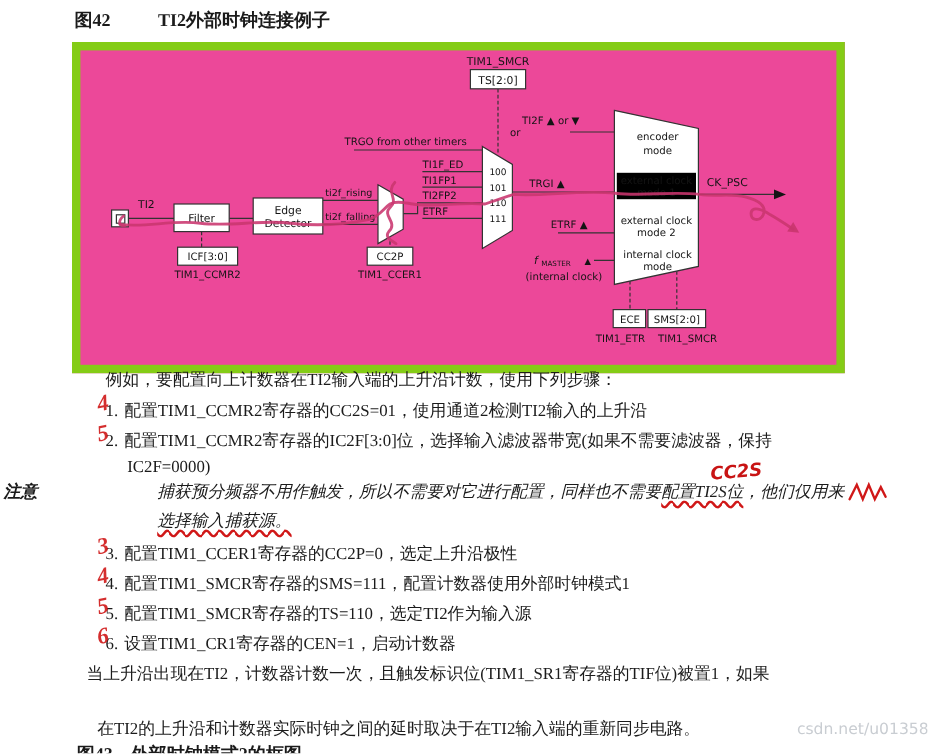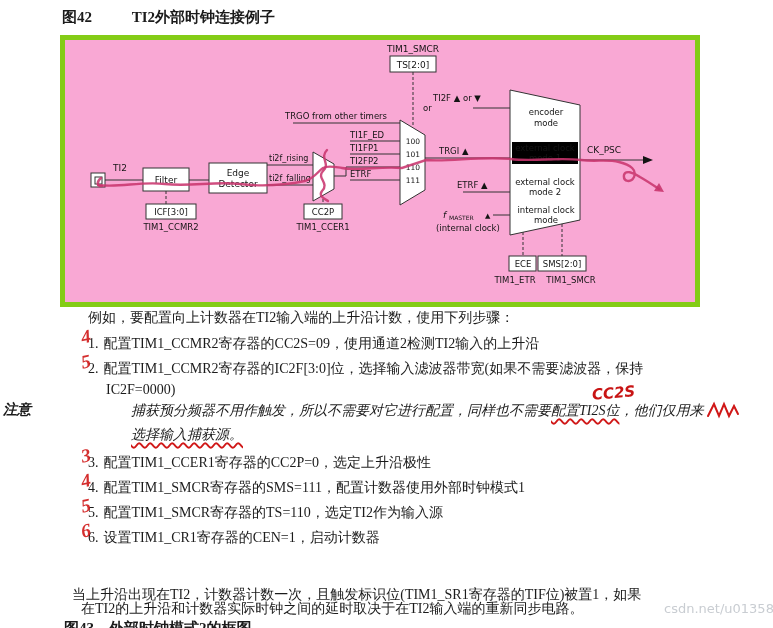--- a/index.html
+++ b/index.html
@@ -1,20 +1,20 @@
 <!DOCTYPE html>
 <html><head>
 <meta charset="utf-8">
 <style>
   html,body{margin:0;padding:0;background:#fff;}
   .page{position:relative;width:773px;height:628px;background:#ffffff;overflow:hidden;
         font-family:"Liberation Serif","DejaVu Serif",serif;color:#1b1b1b;padding-left:38px;}
   .caption{position:absolute;left:62px;top:8px;font-weight:bold;font-size:15px;white-space:nowrap;}
   .caption .t{margin-left:36px;}
-  .figure-box{position:absolute;left:60px;top:35px;width:630px;height:262px;border:5px solid #84cc16;background:#f9a8d4;}
+  .figure-box{position:absolute;left:60px;top:35px;width:630px;height:262px;border:7px solid #84cc16;background:#ec4899;}
   .fig-svg text{font-family:"DejaVu Sans","Liberation Sans",sans-serif;fill:#141414;}
   .fig-svg .w{stroke:#333;stroke-width:1;fill:none;}
   .fig-svg .dash line{stroke:#333;stroke-width:1;stroke-dasharray:3,2;}
   .fig-svg .shape{fill:#ffffff;stroke:#333;stroke-width:1;}
   .fig-svg .ann path{stroke:#c9356e;stroke-width:2.4;fill:none;stroke-linecap:round;opacity:.88;}
   .fig-svg .annfill{fill:#c9356e;stroke:none;opacity:.9;}
   .textline{position:absolute;font-size:14px;line-height:21px;white-space:nowrap;}
   .note{font-style:italic;margin-left:46px;}
   .note-label{position:absolute;left:3px;top:401px;font-size:14px;font-style:italic;font-weight:bold;}
   .step{position:absolute;left:88px;width:668px;font-size:14px;line-height:21px;padding-left:18px;text-indent:-18px;}
@@ -137,21 +137,21 @@
                  C 582 141, 588 145, 594 149"></path>
         <path d="M 262 110 C 254 118, 266 124, 258 131 C 251 138, 265 143, 257 151 C 253 156, 260 159, 263 161"></path>
         <polygon class="annfill" points="599,152 589,151 594,143"></polygon>
       </g>
     </svg>
   </div>
 
   <div class="textline" style="left:88px;top:307px">例如，要配置向上计数器在TI2输入端的上升沿计数，使用下列步骤：</div>
 
   <div class="step" style="top:333px">
-    <span class="stepno">1.</span><span>配置TIM1_CCMR2寄存器的CC2S=09，使用通道2检测TI2输入的上升沿</span>
+    <span class="stepno">1.</span><span>配置TIM1_CCMR2寄存器的CC2S=01，使用通道2检测TI2输入的上升沿</span>
     <span class="red-digit">4</span>
   </div>
 
   <div class="step" style="top:358px">
     <span class="stepno">2.</span><span>配置TIM1_CCMR2寄存器的IC2F[3:0]位，选择输入滤波器带宽(如果不需要滤波器，保持</span><br>
     <span>IC2F=0000)</span>
     <span class="red-digit">5</span>
   </div>
 
   <div class="note-label">注意</div>
@@ -176,19 +176,19 @@
   </div>
   <div class="step" style="top:502px">
     <span class="stepno">5.</span><span>配置TIM1_SMCR寄存器的TS=110，选定TI2作为输入源</span>
     <span class="red-digit">5</span>
   </div>
   <div class="step" style="top:527px">
     <span class="stepno">6.</span><span>设置TIM1_CR1寄存器的CEN=1，启动计数器</span>
     <span class="red-digit">6</span>
   </div>
 
-  <div class="textline" style="left:72px;top:584px">当上升沿出现在TI2，计数器计数一次，且触发标识位(TIM1_SR1寄存器的TIF位)被置1，如果</div>
+  <div class="textline" style="left:72px;top:552px">当上升沿出现在TI2，计数器计数一次，且触发标识位(TIM1_SR1寄存器的TIF位)被置1，如果</div>
   <div class="textline" style="left:81px;top:598px">在TI2的上升沿和计数器实际时钟之间的延时取决于在TI2输入端的重新同步电路。</div>
 
   <div class="watermark">csdn.net/u013581207</div>
   <div class="next-caption">图43　外部时钟模式2的框图</div>
 
 </div>
 
 </body></html>

